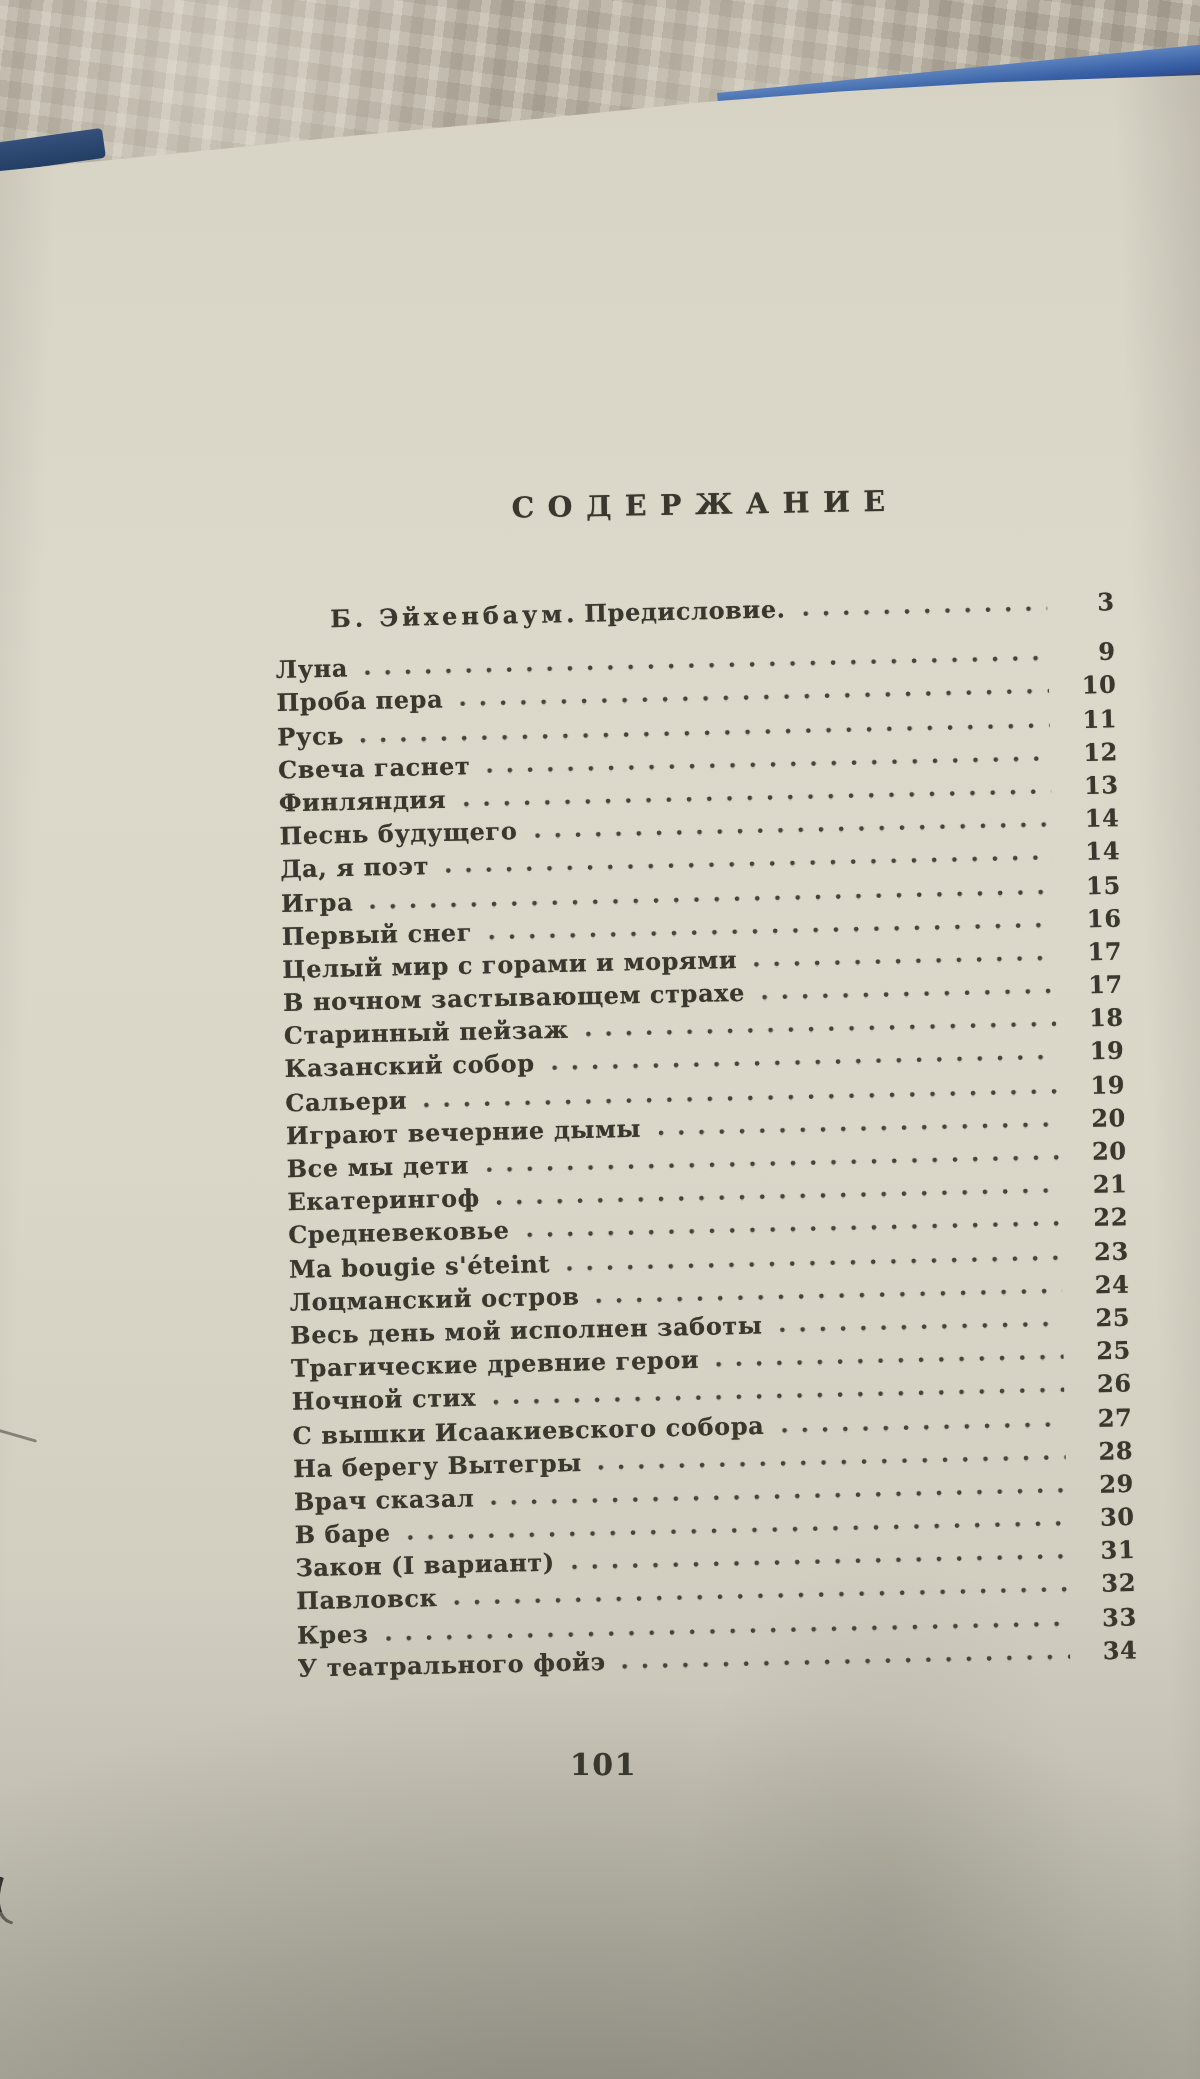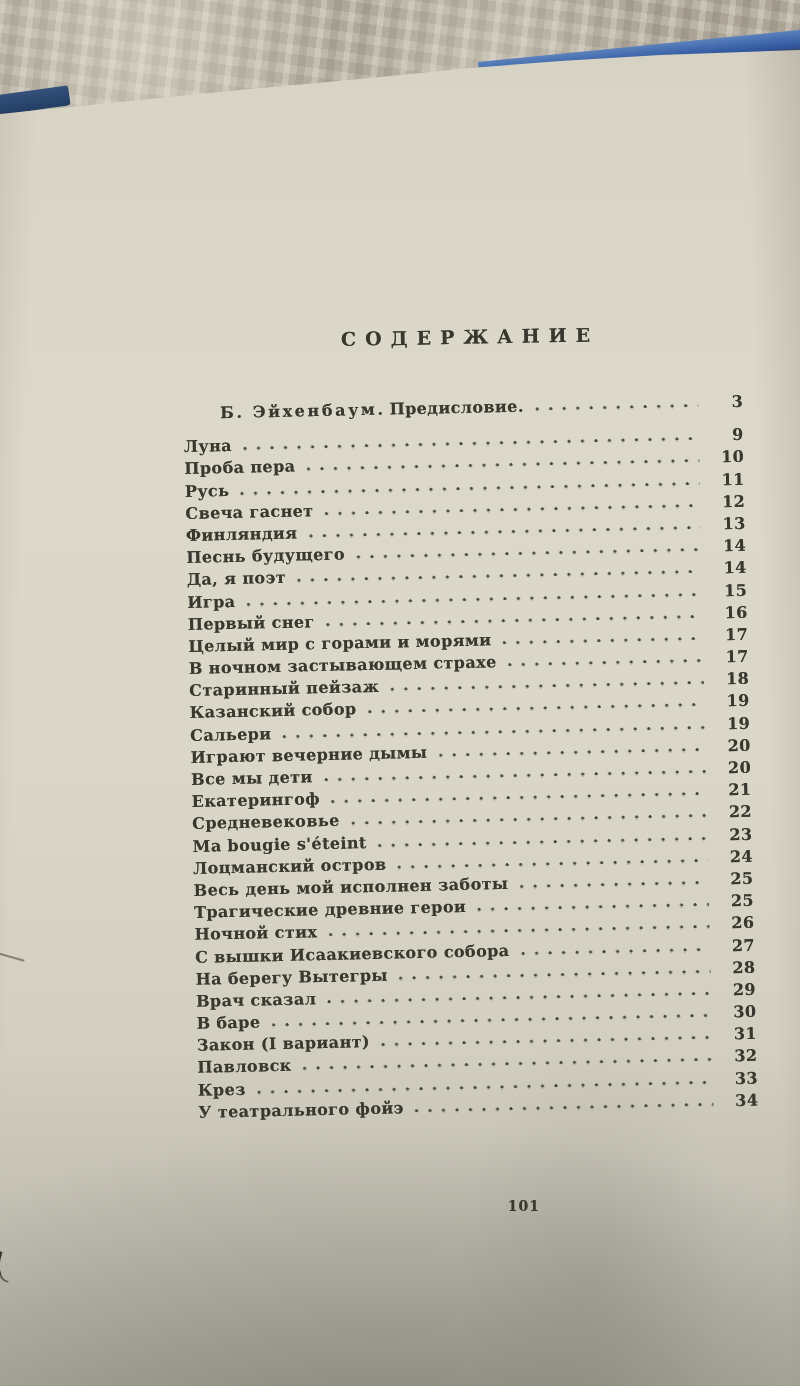--- a/index.html
+++ b/index.html
@@ -69,22 +69,22 @@
   .row .title{white-space:nowrap;}
   .preface .author{letter-spacing:2.6px;margin-right:4px;}
   .leader{
     flex:1;height:4px;margin:0 9px 0 11px;align-self:baseline;
     background:radial-gradient(circle at 2px 1.8px, #46433a 1.3px, rgba(0,0,0,0) 1.8px);
     background-size:13.5px 4px;background-repeat:repeat-x;
   }
   .num{width:36px;text-align:right;white-space:nowrap;}
 
   .folio{
-    position:absolute;left:380px;top:1198px;width:160px;text-align:right;
-    font-size:14px;font-weight:700;letter-spacing:1px;
+    position:absolute;left:380px;top:1164px;width:160px;text-align:left;
+    font-size:20px;font-weight:700;letter-spacing:1px;
     text-shadow:0 0 .5px rgba(58,55,46,.5);
   }
 
   
   .scratch-mark{
     position:absolute;left:-3px;top:956px;width:28px;height:2px;
     background:rgba(70,64,54,.55);transform:rotate(16deg);border-radius:2px;
   }
   .pen-mark{
     position:absolute;left:-5px;top:1253px;width:15px;height:26px;

